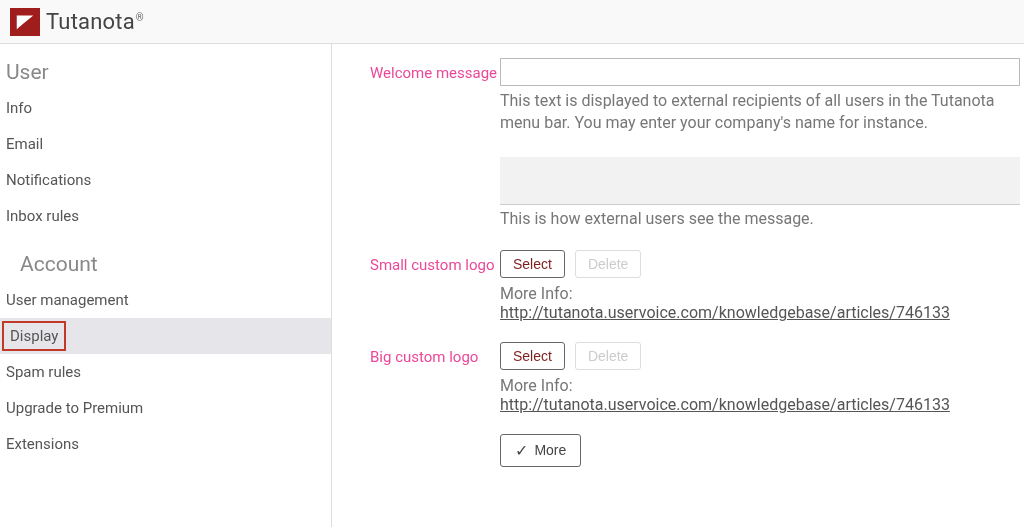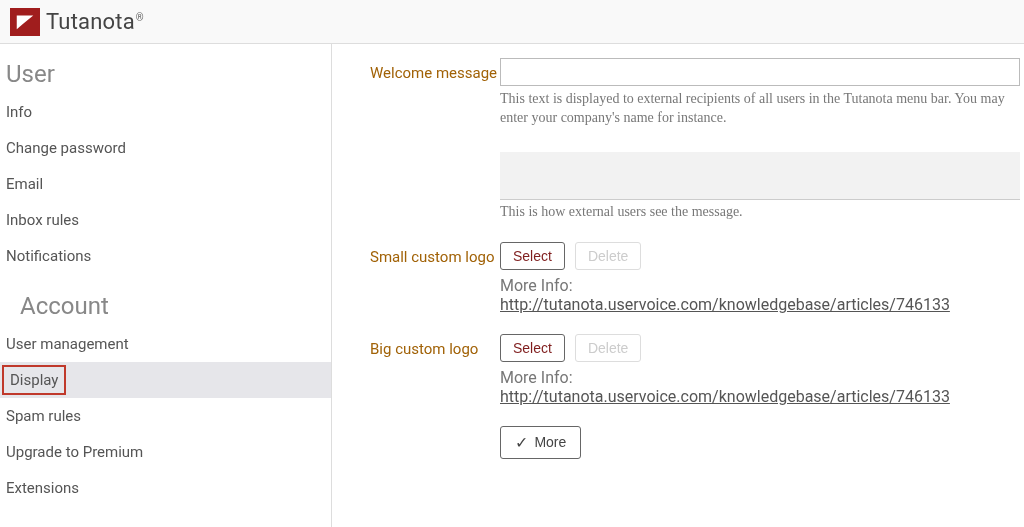--- a/index.html
+++ b/index.html
@@ -31,21 +31,21 @@
     .brand sup { font-size: 10px; color: #666; margin-left: 1px; }
 
     .container { display: flex; height: calc(527px - 44px); }
     .sidebar {
       width: 340px;
       border-right: 1px solid #ddd;
       padding: 8px 0 0 0;
       background: #fff;
     }
     .section-head {
-      font-size: 24px;
+      font-size: 21px;
       color: #888;
       padding: 8px 6px 6px 6px;
       font-weight: 400;
     }
     .nav-item {
       display: block;
       padding: 9px 6px;
       font-size: 15px;
       color: #555;
       cursor: pointer;
@@ -58,39 +58,38 @@
       padding: 14px 0 0 38px;
     }
     .form-row {
       display: flex;
       align-items: flex-start;
       margin-bottom: 20px;
     }
     .form-label {
       width: 130px;
       font-size: 15px;
-      color: #a16207;
+      color: #ec4899;
       padding-top: 6px;
       flex-shrink: 0;
     }
     .form-control { flex: 1; padding-right: 4px; }
     .text-input {
       width: 520px;
       height: 28px;
       border: 1px solid #bbb;
       padding: 4px 6px;
       font-size: 14px;
     }
     .helper {
-      font-size: 14px;
+      font-size: 16px;
       color: #777;
       margin-top: 4px;
       width: 520px;
       line-height: 1.35;
-      font-family: Liberation Serif, serif;
     }
     .preview-box {
       width: 520px;
       height: 48px;
       background: #f2f2f2;
       border-bottom: 1px solid #ccc;
       margin-top: 24px;
     }
     .btn {
       border: 1px solid #666;
@@ -139,24 +138,23 @@
   <span class="brand">
     <span>Tutanota</span><sup>®</sup>
   </span>
 </div>
 
 <div class="container">
   <div class="sidebar">
 
     <div class="section-head">User</div>
     <div class="nav-item">Info</div>
-    <div class="nav-item">Change password</div>
     <div class="nav-item">Email</div>
+    <div class="nav-item">Notifications</div>
     <div class="nav-item">Inbox rules</div>
-    <div class="nav-item">Notifications</div>
 
     <div class="section-head" style="margin-top:10px;padding-left:20px;">Account</div>
     <div class="nav-item">User management</div>
     <div class="nav-item active">
       <span class="highlight" style="display:inline-block; outline:2px solid #c0392b; padding:4px 6px; margin:-4px 16px -4px -2px;">Display</span>
     </div>
     <div class="nav-item">Spam rules</div>
     <div class="nav-item">Upgrade to Premium</div>
     <div class="nav-item">Extensions</div>
   </div>

